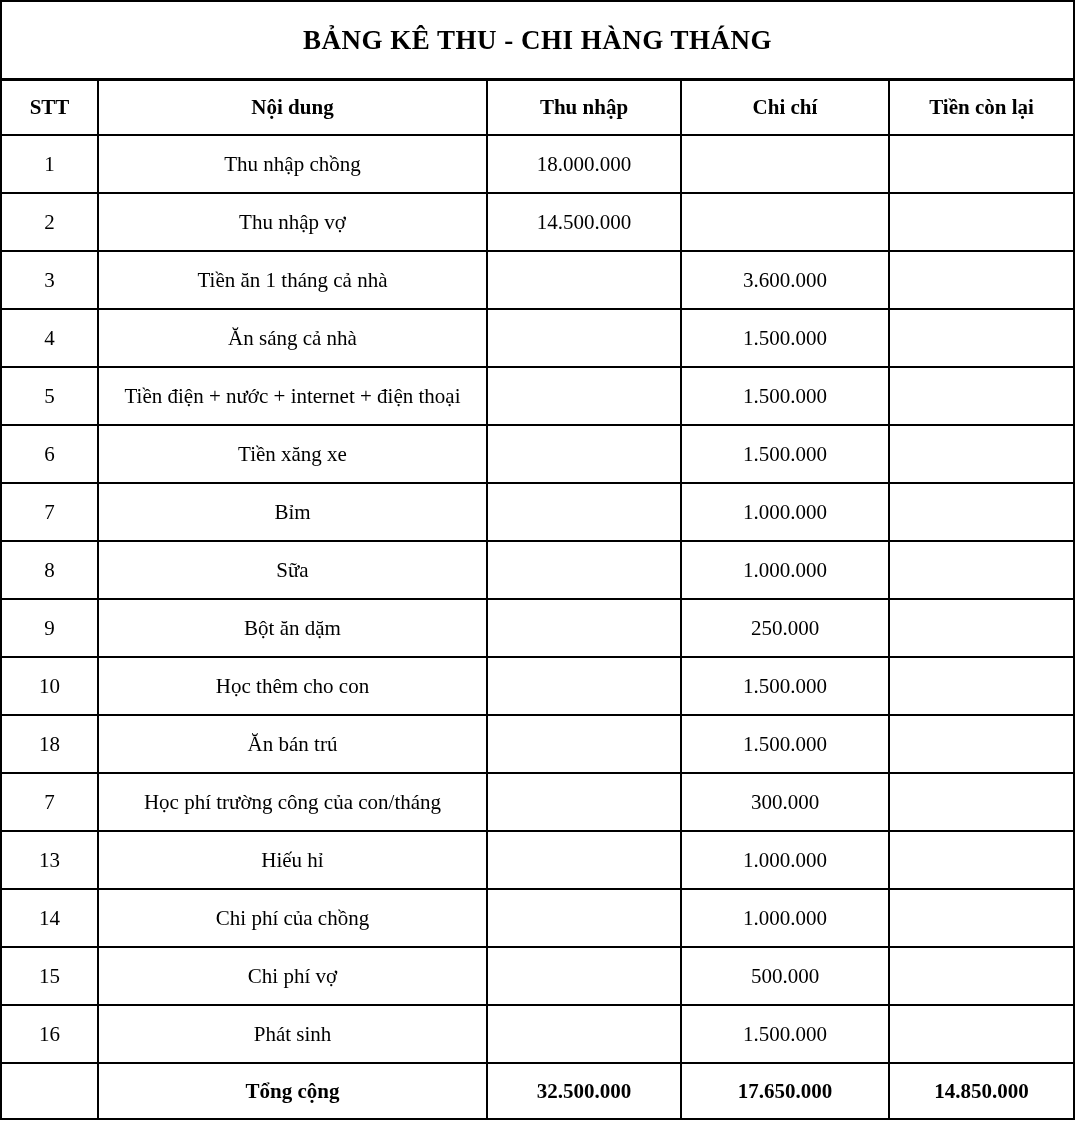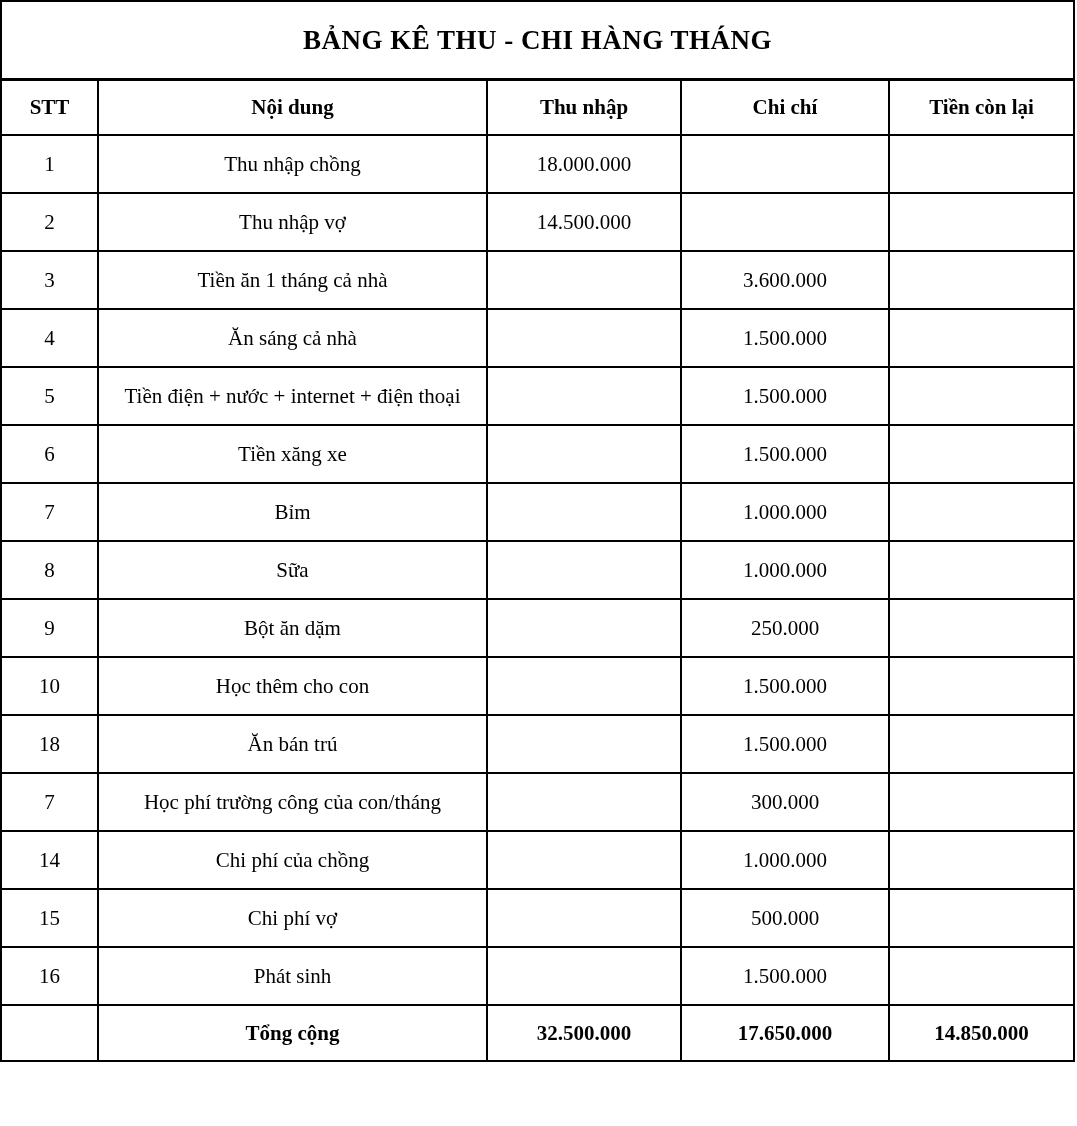--- a/index.html
+++ b/index.html
@@ -164,20 +164,27 @@
           <td></td>
         </tr>
         <tr>
           <td>7</td>
           <td>Học phí trường công của con/tháng</td>
           <td></td>
           <td>300.000</td>
           <td></td>
         </tr>
         <tr>
+          <td>13</td>
+          <td>Hiếu hỉ</td>
+          <td></td>
+          <td>1.000.000</td>
+          <td></td>
+        </tr>
+        <tr>
           <td>14</td>
           <td>Chi phí của chồng</td>
           <td></td>
           <td>1.000.000</td>
           <td></td>
         </tr>
         <tr>
           <td>15</td>
           <td>Chi phí vợ</td>
           <td></td>

